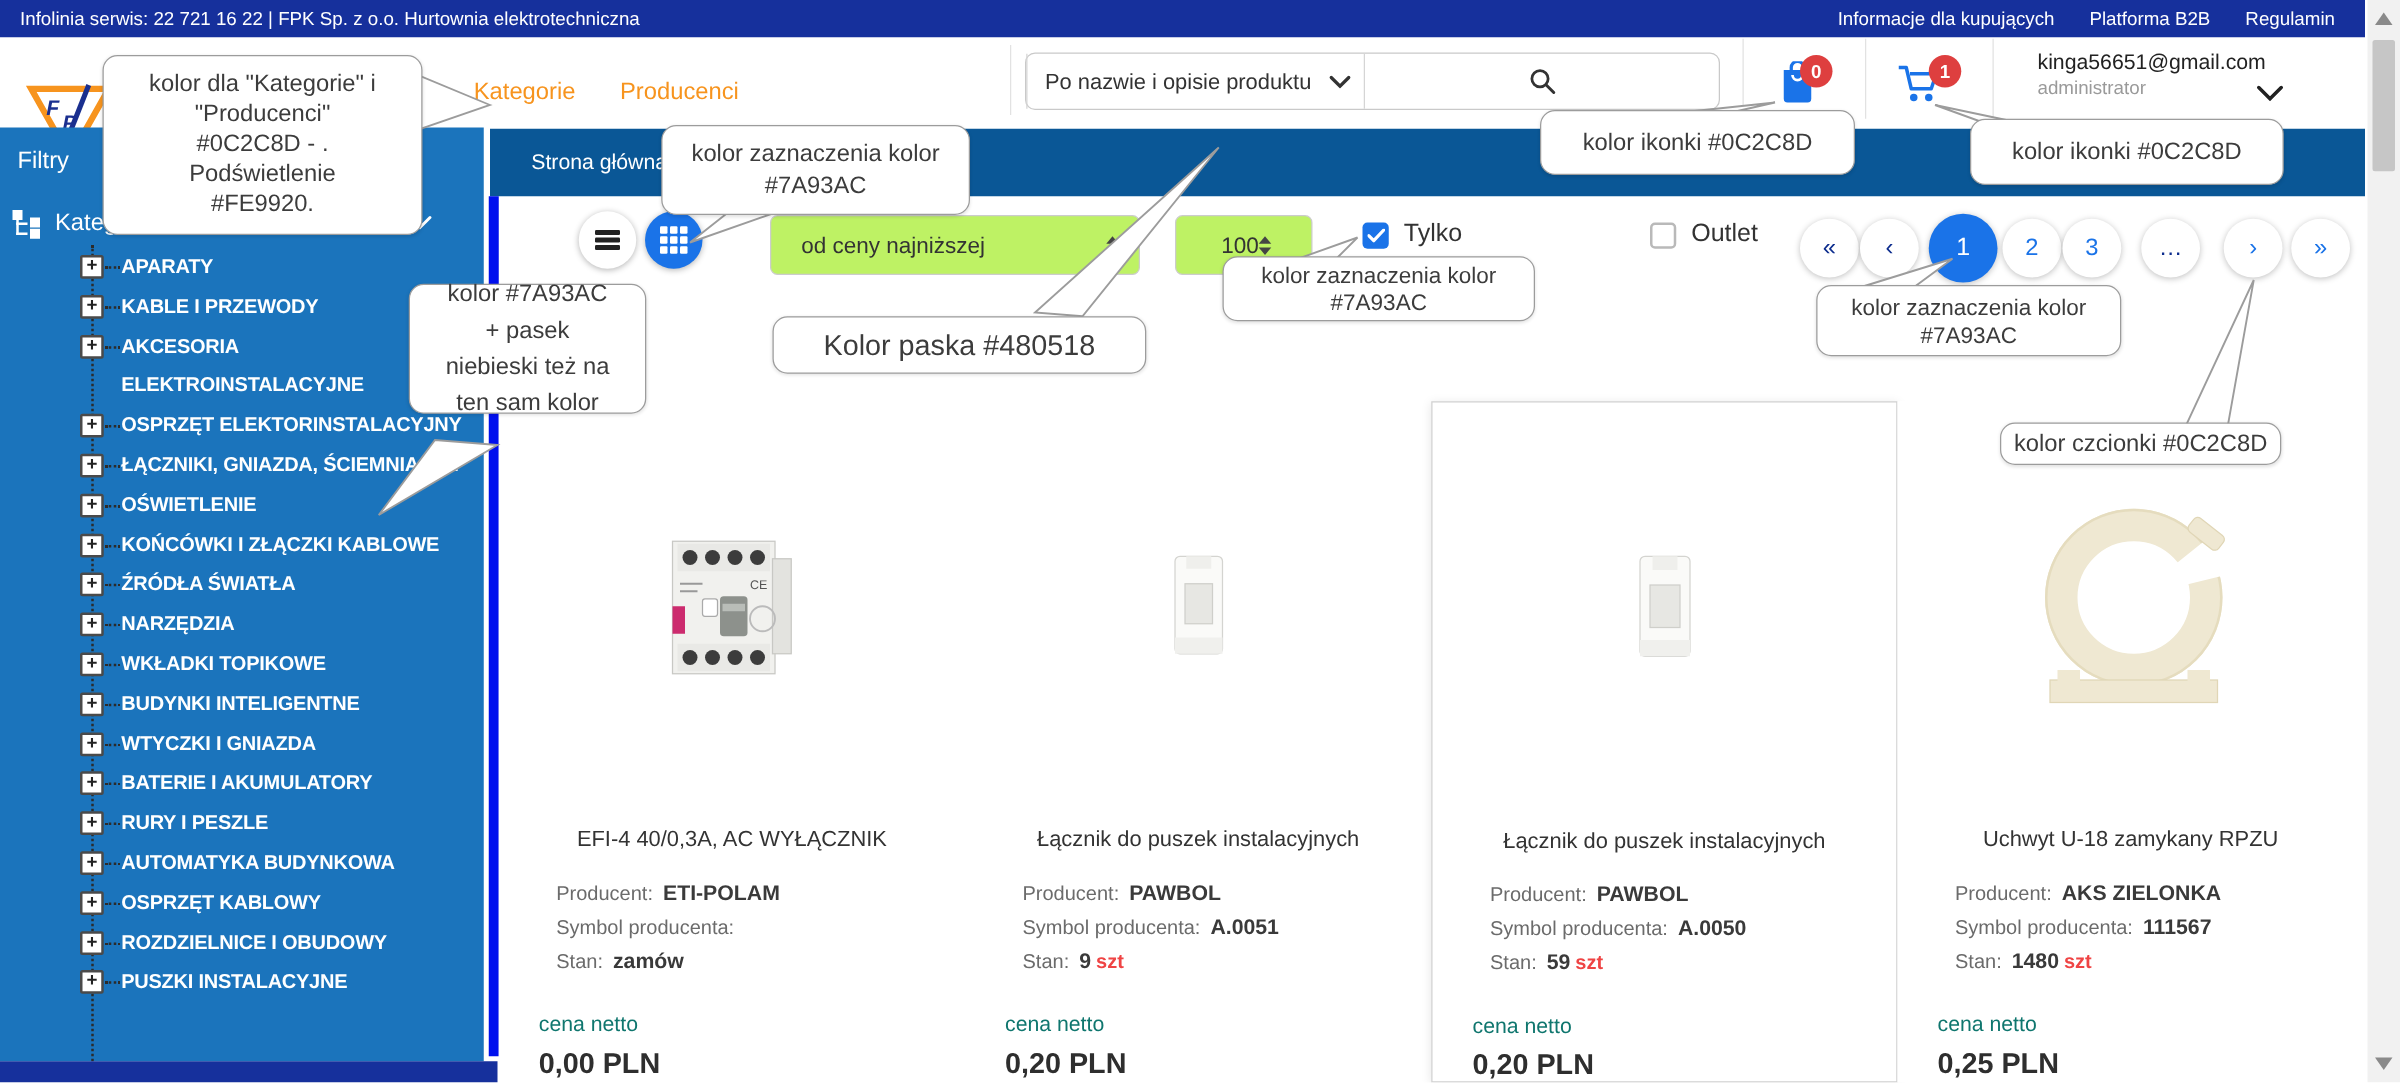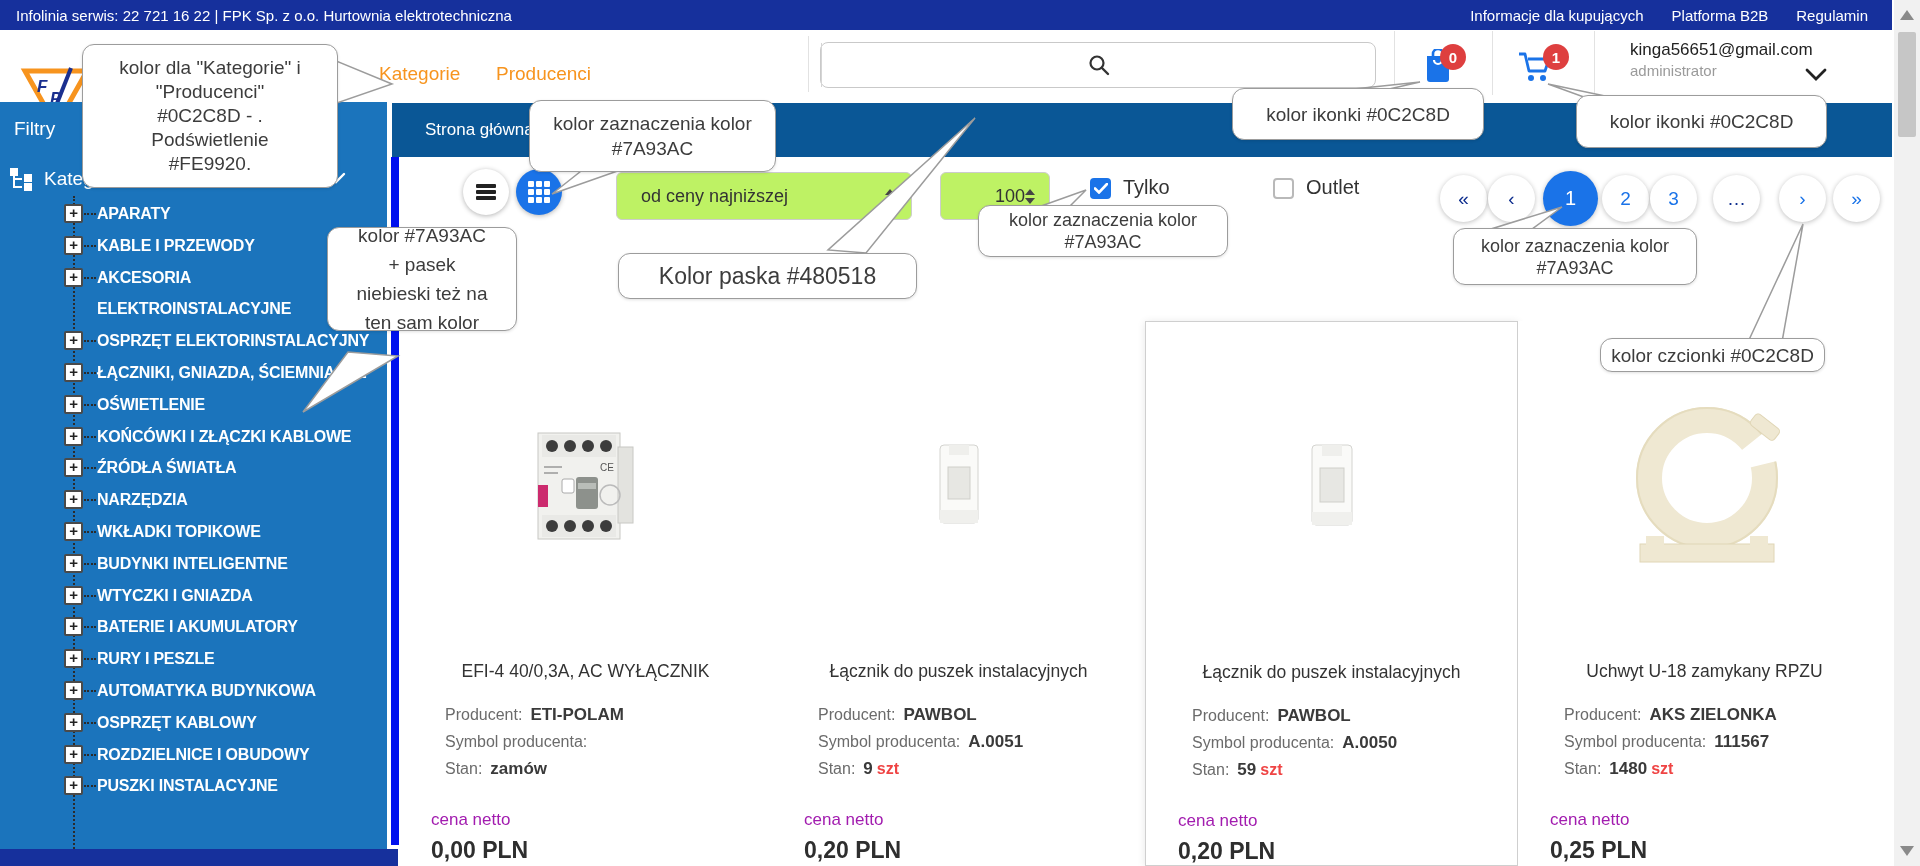--- a/index.html
+++ b/index.html
@@ -66,21 +66,21 @@
   .circle-btn { position:absolute; top:169px; width:46px; height:46px; border-radius:50%; background:#fff;
                 box-shadow:0 1px 5px rgba(0,0,0,.3); cursor:pointer; display:flex; align-items:center; justify-content:center; }
   .btn-list { left:463px; }
   .btn-grid { left:516px; background:#1A73E8; }
   .list-glyph i { display:block; width:20px; height:4px; background:#222; margin:2px 0; border-radius:1px; position:relative; }
   .grid-glyph { display:grid; grid-template-columns:repeat(3,6px); grid-template-rows:repeat(3,6px); gap:2px; }
   .grid-glyph i { background:#fff; border-radius:1px; }
   .ctrl-box { position:absolute; top:172px; height:48px; border:1px solid #ccc; border-radius:6px; background:#bef264;
               display:flex; align-items:center; font-size:18px; color:#333; cursor:pointer; }
   .sort-box { left:616px; width:296px; padding:0 16px 0 24px; justify-content:space-between; }
-  .size-box { left:940px; width:110px; padding:0 14px 0 18px; justify-content:flex-end; }
+  .size-box { left:940px; width:110px; padding:0 14px 0 18px; justify-content:center; }
   .updown { display:inline-flex; flex-direction:column; gap:3px; }
   .updown i { width:0; height:0; border-left:5px solid transparent; border-right:5px solid transparent; }
   .updown .up { border-bottom:6px solid #444; }
   .updown .dn { border-top:6px solid #444; }
   .chk-row { position:absolute; top:176px; display:flex; align-items:flex-end; gap:12px; cursor:pointer; }
   .chk { width:21px; height:21px; border-radius:4px; }
   .chk-on { background:#1A73E8; display:flex; align-items:center; justify-content:center; }
   .chk-off { background:#fff; border:2px solid #b9b9b9; }
   .chk-label { font-size:20px; color:#333; }
   .pg { position:absolute; top:175px; width:47px; height:47px; border-radius:50%; background:#fff;
@@ -95,21 +95,21 @@
   .card { position:absolute; top:321px; width:373px; height:545px; background:#fff; }
   .c0{left:399px}.c1{left:772px}.c2{left:1145px}.c3{left:1518px}
   .card.hovered { border:1px solid #cfcfcf; box-shadow:0 1px 8px rgba(0,0,0,.10); }
   .card-img { position:absolute; left:0; top:74px; width:100%; height:180px;
               display:flex; align-items:center; justify-content:center; }
   .card-title { position:absolute; left:10px; right:10px; top:340px; text-align:center; font-size:17.5px; color:#333; cursor:pointer; }
   .crow { position:absolute; left:46px; font-size:16px; color:#6b6b6b; }
   .crow b { color:#3a3a3a; font-size:17px; margin-left:8px; }
   .crow .unit { color:#ef4444; font-size:16px; font-weight:bold; margin-left:4px; }
   .r-prod { top:384px; } .r-sym { top:411px; } .r-stan { top:438px; }
-  .r-cena { position:absolute; left:32px; top:489px; font-size:17px; color:#a21caf; }
+  .r-cena { position:absolute; left:32px; top:489px; font-size:17px; color:#0f766e; }
   .r-price { position:absolute; left:32px; top:516px; font-size:23px; font-weight:bold; color:#2e2e2e; }
 
   
   .scrollbar { position:absolute; left:1894px; top:0; width:26px; height:866px; background:#F1F1F1; }
   .sb-arrow { position:absolute; left:6px; width:0; height:0; border-left:7px solid transparent; border-right:7px solid transparent; cursor:pointer; }
   .sb-up { top:10px; border-bottom:10px solid #8a8a8a; }
   .sb-dn { top:846px; border-top:10px solid #8a8a8a; }
   .sb-thumb { position:absolute; left:4px; top:32px; width:18px; height:105px; background:#c6c6c6; border-radius:2px; cursor:pointer; }
 
   
@@ -150,20 +150,26 @@
       <text x="30" y="38" font-size="17" font-weight="bold" font-style="italic" fill="#1A2F8F">P</text>
       <text x="25" y="52" font-size="17" font-weight="bold" font-style="italic" fill="#1A2F8F">K</text>
     </svg>
   </div>
   <span class="nav-link nav-kategorie">Kategorie</span>
   <span class="nav-link nav-producenci">Producenci</span>
 
   <div class="vdiv" style="left:808px; top:36px; height:56px;"></div>
 
   <div class="search-wrap">
+    <div class="search-scope">
+      <span>Po nazwie i opisie produktu</span>
+      <svg width="18" height="11" viewBox="0 0 18 11">
+        <polyline points="2,2 9,9 16,2" fill="none" stroke="#333" stroke-width="2.6" stroke-linecap="round"></polyline>
+      </svg>
+    </div>
     <div class="search-btn">
       <svg width="22" height="22" viewBox="0 0 22 22">
         <circle cx="9" cy="9" r="6.5" fill="none" stroke="#333" stroke-width="2.2"></circle>
         <line x1="14" y1="14" x2="20" y2="20" stroke="#333" stroke-width="2.4" stroke-linecap="round"></line>
       </svg>
     </div>
   </div>
 
   <div class="vdiv" style="left:1394px; top:31px; height:64px;"></div>
   <div class="vdiv" style="left:1492px; top:31px; height:64px;"></div>
@@ -284,21 +290,21 @@
 
   <div class="chk-row" style="left:1090px;">
     <span class="chk chk-on">
       <svg width="14" height="11" viewBox="0 0 14 11">
           <polyline points="1,5.5 5,9.5 13,1" fill="none" stroke="#fff" stroke-width="2.6" stroke-linecap="round"></polyline>
         </svg>
     </span>
     <span class="chk-label">Tylko</span>
   </div>
 
-  <div class="chk-row" style="left:1240px;padding-left:33px;">
+  <div class="chk-row" style="left:1287px;padding-left:33px;">
     <span class="chk chk-off"></span>
     <span class="chk-label">Outlet</span>
   </div>
 
   <div class="pg pg0 navy">«</div>
   <div class="pg pg1 navy">‹</div>
   <div class="pg pg2 active">1</div>
   <div class="pg pg3">2</div>
   <div class="pg pg4">3</div>
   <div class="pg pg5 navy">…</div>

